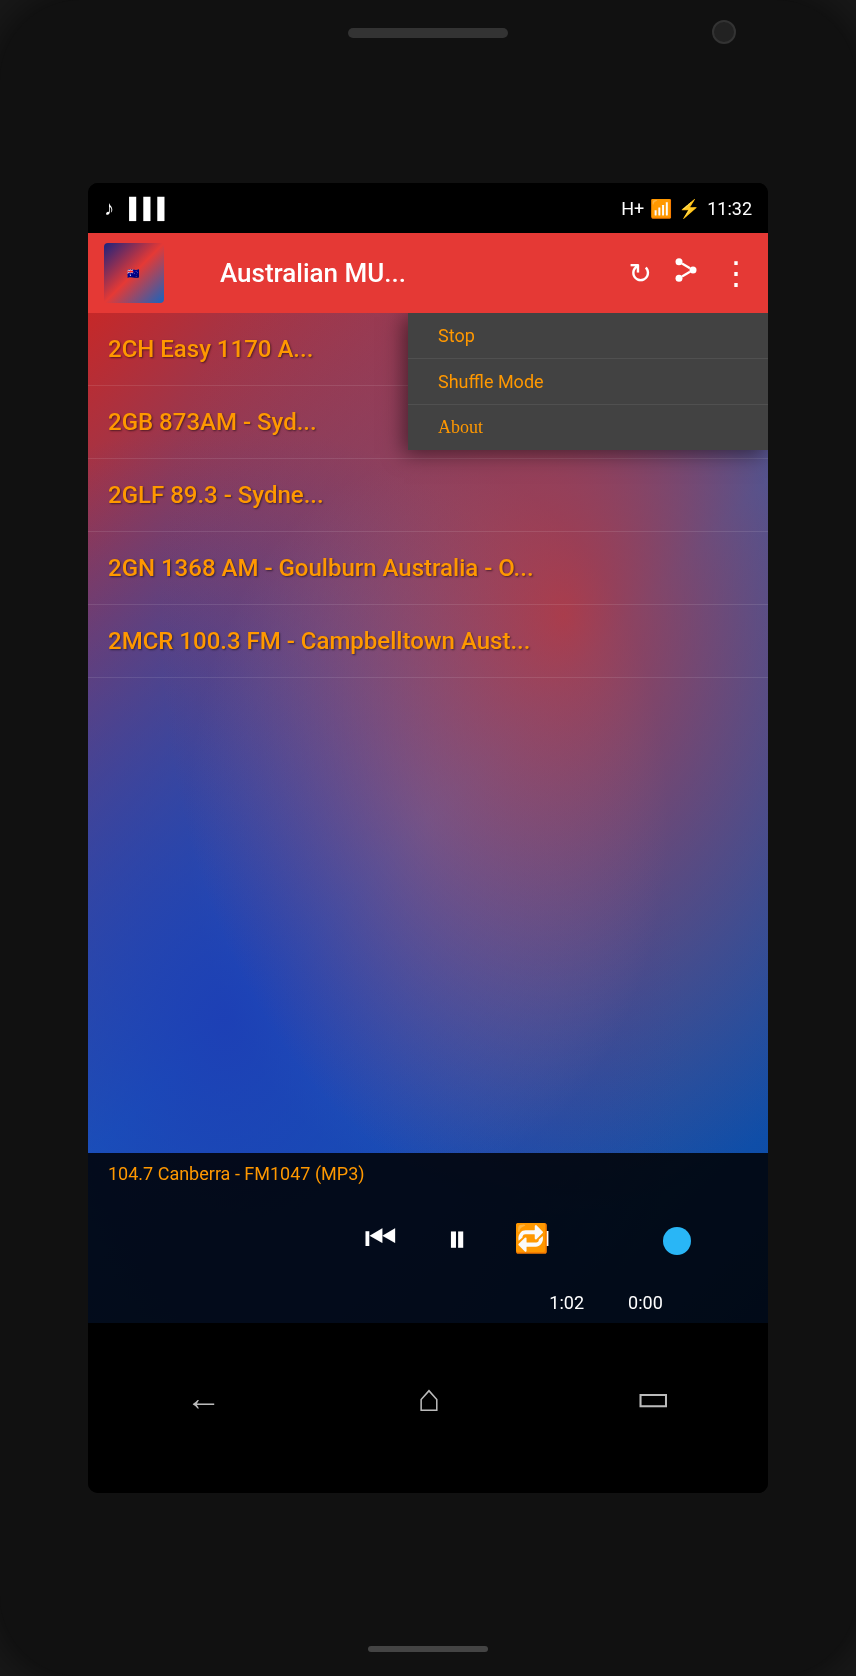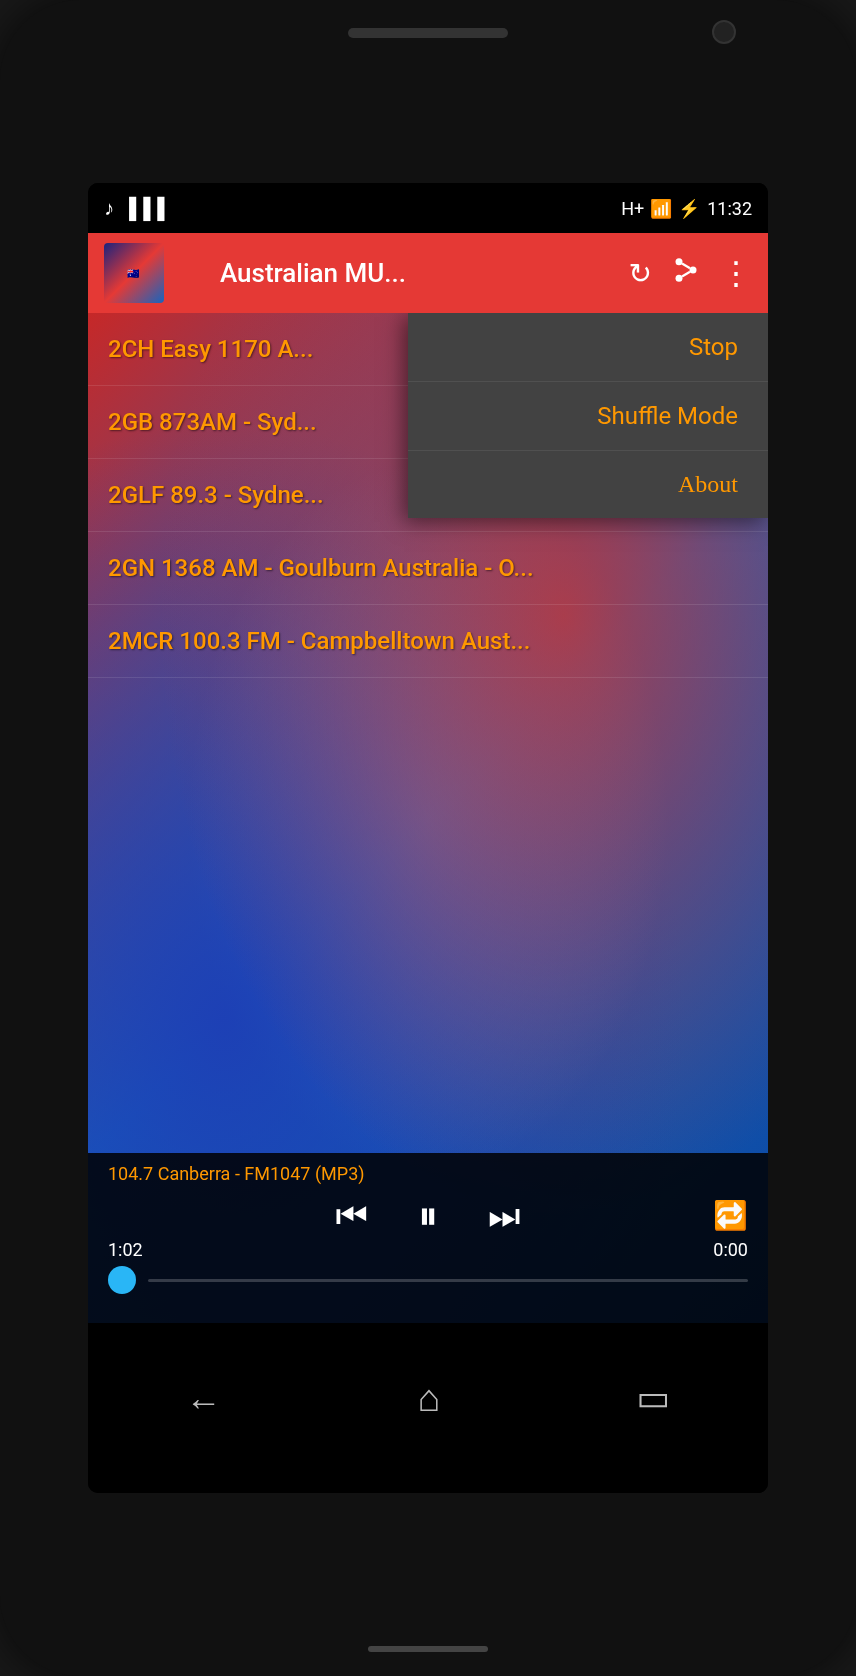--- a/index.html
+++ b/index.html
@@ -140,43 +140,42 @@
       position: absolute;
       top: 0;
       right: 0;
       width: 360px;
       background: #424242;
       z-index: 100;
       box-shadow: -4px 4px 20px rgba(0,0,0,0.5);
     }
 
     .dropdown-item {
-      padding: 20px 30px;
+      padding: 12px 30px;
       color: #ff9800;
-      font-size: 24px;
+      font-size: 18px;
       border-bottom: 1px solid rgba(255,255,255,0.08);
       cursor: pointer;
-      text-align: right;
     }
 
     .dropdown-item:last-child {
       border-bottom: none;
       font-family: Liberation Serif, serif;
     }
 
     
     .player-bar {
       position: absolute;
       bottom: 0;
       left: 0;
       right: 0;
       height: 170px;
       background: rgba(0,0,0,0.85);
       display: flex;
-      flex-direction: column;
+      flex-direction: row;
       padding: 10px 20px;
     }
 
     .now-playing {
       color: #ff9800;
       font-size: 18px;
       margin-bottom: 8px;
     }
 
     .player-btn {
@@ -185,23 +184,24 @@
       cursor: pointer;
     }
 
     .player-btn.pause-btn {
       font-size: 40px;
     }
 
     .player-time-row {
       display: flex;
       justify-content: space-between;
-      align-items: flex-start;
+      align-items: flex-end;
       color: #fff;
       font-size: 18px;
+      gap: 44px;
     }
 
     .progress-bar-container {
       display: flex;
       align-items: center;
       gap: 12px;
       margin-top: 6px;
     }
 
     .progress-dot {

